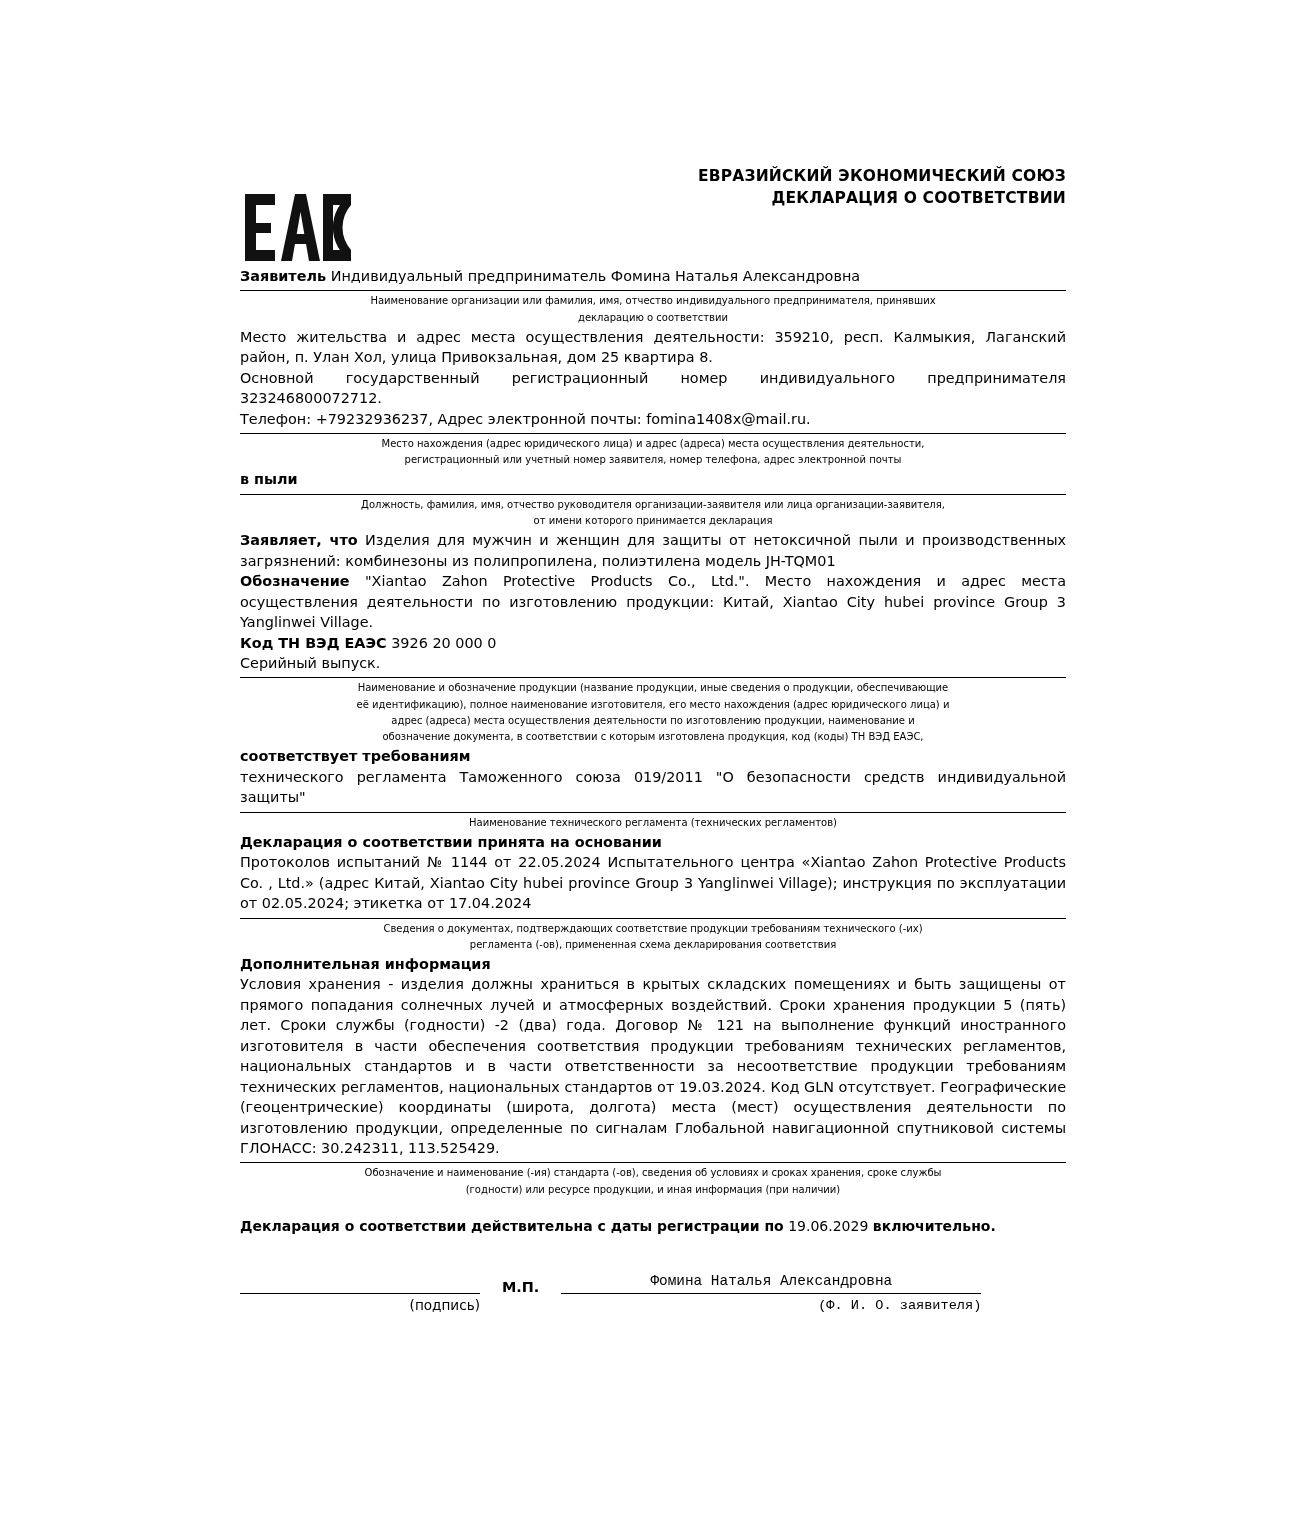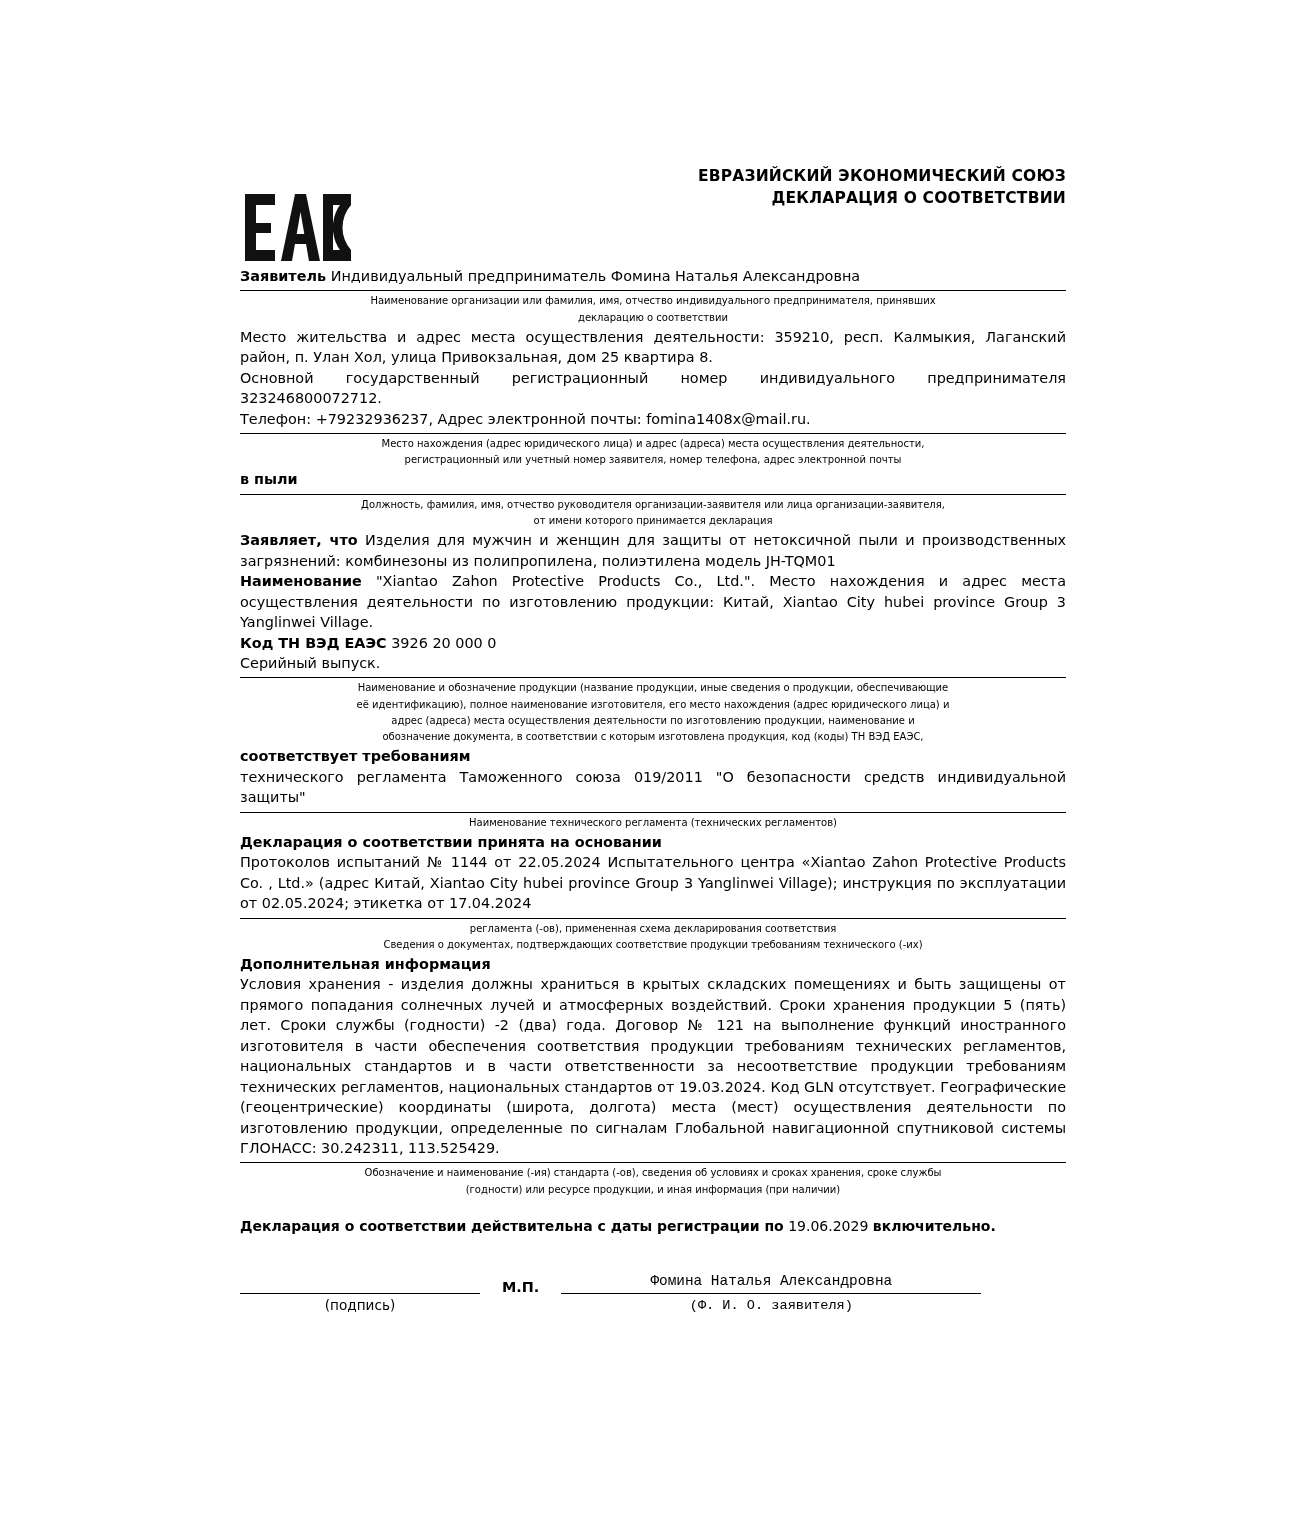--- a/index.html
+++ b/index.html
@@ -76,21 +76,21 @@
     align-items: flex-end;
     margin-top: 34px;
     font-size: 14.4px;
   }
   .sign-left { width: 240px; }
   .sign-line {
     border-bottom: 1px solid #000;
     height: 18px;
   }
   .sign-sub {
-    text-align: center;
+    text-align: right;
     font-size: 13.6px;
     padding-top: 2px;
   }
   .mp {
     font-weight: bold;
     padding: 0 22px 18px 22px;
     white-space: nowrap;
   }
   .sign-right { width: 420px; font-family: Liberation Mono, monospace; }
   .sign-right .name {
@@ -142,39 +142,39 @@
     <hr class="rule">
     <div class="caption">Место нахождения (адрес юридического лица) и адрес (адреса) места осуществления деятельности,</div>
     <div class="caption">регистрационный или учетный номер заявителя, номер телефона, адрес электронной почты</div>
 
     <p class="para"><b class="b">в пыли</b> <span></span></p>
     <hr class="rule">
     <div class="caption">Должность, фамилия, имя, отчество руководителя организации-заявителя или лица организации-заявителя,</div>
     <div class="caption">от имени которого принимается декларация</div>
 
     <p class="para just"><b class="b">Заявляет, что</b> <span>Изделия для мужчин и женщин для защиты от нетоксичной пыли и производственных загрязнений: комбинезоны из полипропилена, полиэтилена модель JH-TQM01</span></p>
-    <p class="para just"><b class="b">Наименование</b> <span>"Xiantao Zahon Protective Products Co., Ltd.". Место нахождения и адрес места осуществления деятельности по изготовлению продукции: Китай, Xiantao City hubei province Group 3 Yanglinwei Village.</span></p>
+    <p class="para just"><b class="b">Обозначение</b> <span>"Xiantao Zahon Protective Products Co., Ltd.". Место нахождения и адрес места осуществления деятельности по изготовлению продукции: Китай, Xiantao City hubei province Group 3 Yanglinwei Village.</span></p>
     <p class="para"><b class="b">Код ТН ВЭД ЕАЭС</b> <span>3926 20 000 0</span></p>
     <p class="para">Серийный выпуск.</p>
     <hr class="rule">
     <div class="caption tight">Наименование и обозначение продукции (название продукции, иные сведения о продукции, обеспечивающие</div>
     <div class="caption tight">её идентификацию), полное наименование изготовителя, его место нахождения (адрес юридического лица) и</div>
     <div class="caption tight">адрес (адреса) места осуществления деятельности по изготовлению продукции, наименование и</div>
     <div class="caption tight">обозначение документа, в соответствии с которым изготовлена продукция, код (коды) ТН ВЭД ЕАЭС,</div>
 
     <p class="para" style="font-weight:bold">соответствует требованиям</p>
     <p class="para">технического регламента Таможенного союза 019/2011 "О безопасности средств индивидуальной защиты"</p>
     <hr class="rule">
     <div class="caption">Наименование технического регламента (технических регламентов)</div>
 
     <p class="para" style="font-weight:bold">Декларация о соответствии принята на основании</p>
     <p class="para just">Протоколов испытаний № 1144 от 22.05.2024 Испытательного центра «Xiantao Zahon Protective Products Co. , Ltd.» (адрес Китай, Xiantao City hubei province Group 3 Yanglinwei Village); инструкция по эксплуатации от 02.05.2024; этикетка от 17.04.2024</p>
     <hr class="rule">
+    <div class="caption">Сведения о документах, подтверждающих соответствие продукции требованиям технического (-их)</div>
     <div class="caption">регламента (-ов), примененная схема декларирования соответствия</div>
-    <div class="caption">Сведения о документах, подтверждающих соответствие продукции требованиям технического (-их)</div>
 
     <p class="para" style="font-weight:bold">Дополнительная информация</p>
     <p class="para just">Условия хранения - изделия должны храниться в крытых складских помещениях и быть защищены от прямого попадания солнечных лучей и атмосферных воздействий. Сроки хранения продукции 5 (пять) лет.  Сроки службы (годности) -2 (два) года. Договор № 121 на выполнение функций иностранного изготовителя в части обеспечения соответствия продукции требованиям технических регламентов, национальных стандартов и в части ответственности за несоответствие продукции требованиям технических регламентов, национальных стандартов от 19.03.2024. Код GLN отсутствует.  Географические (геоцентрические) координаты (широта, долгота) места (мест) осуществления деятельности по изготовлению продукции, определенные по сигналам Глобальной навигационной спутниковой системы ГЛОНАСС: 30.242311, 113.525429.</p>
     <hr class="rule">
     <div class="caption">Обозначение и наименование (-ия) стандарта (-ов), сведения об условиях и сроках хранения, сроке службы</div>
     <div class="caption">(годности) или ресурсе продукции, и иная информация (при наличии)</div>
 
     <p class="para validity"><b class="b">Декларация о соответствии действительна с даты регистрации по</b> <span>19.06.2029</span> <b class="b">включительно.</b></p>
 
     <div class="sign-row">

